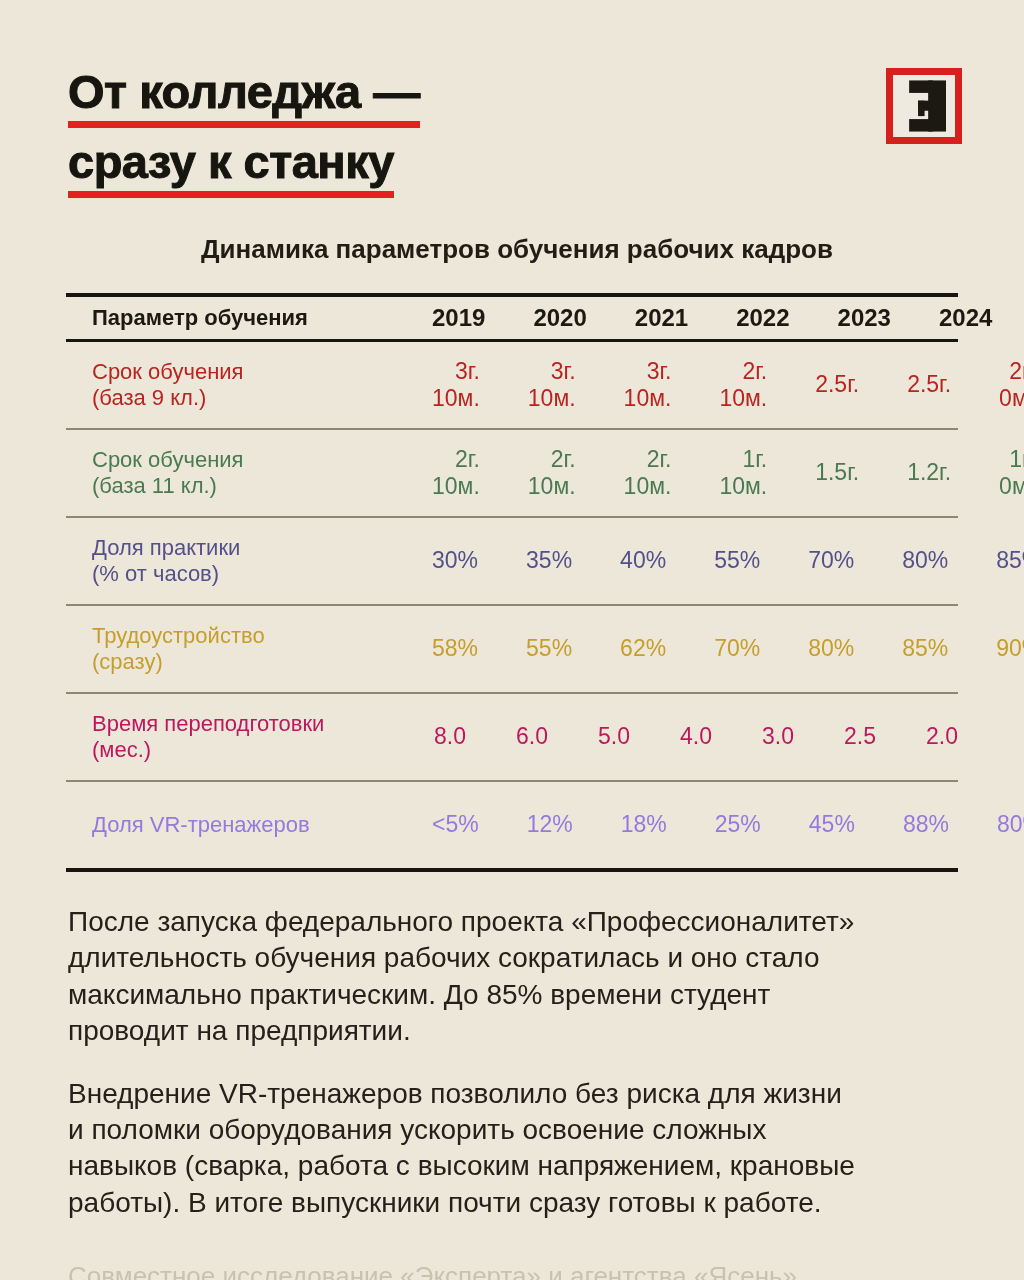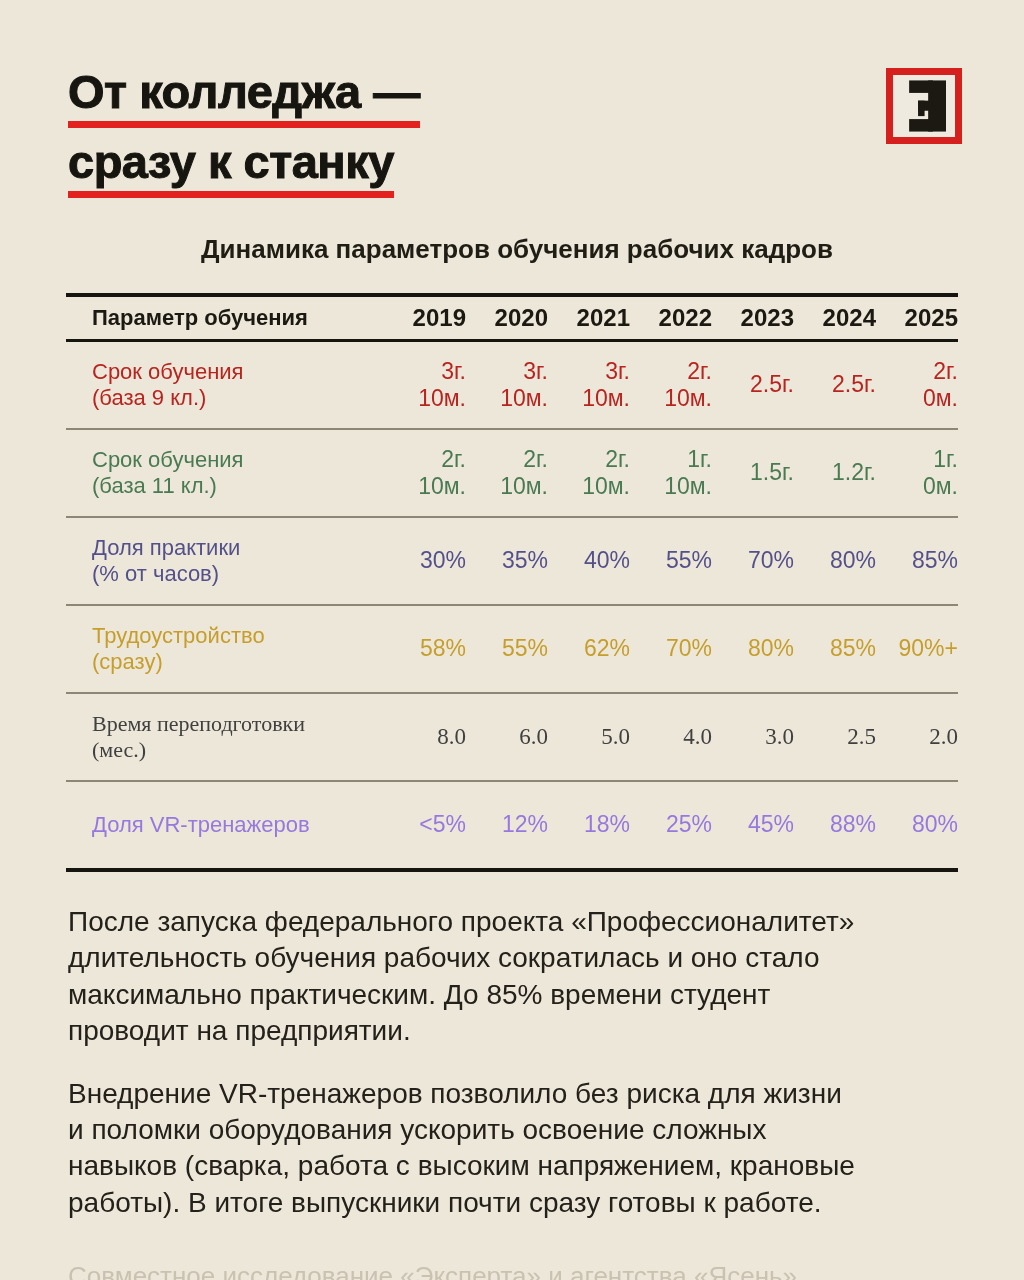--- a/index.html
+++ b/index.html
@@ -22,21 +22,21 @@
     background: #EFEAE0;
     display: flex; align-items: center; justify-content: center;
   }
   .logo svg { display: block; }
 
   
   h2.table-title { margin: 0 0 28px 10px; font-size: 26px; font-weight: 700; color: #201d15; text-align: center; }
 
   
   .table { border-top: 4px solid #17150f; border-bottom: 4px solid #17150f; }
-  .tr { display: grid; grid-template-columns: 318px repeat(7, 1fr); align-items: center; }
+  .tr { display: grid; grid-template-columns: 318px repeat(7, 1fr); align-items: center; gap: 48px; }
   .tr.thead { min-height: 42px; border-bottom: 3px solid #17150f; font-weight: 700; color: #1c1912; }
   .tr.body-row { min-height: 86px; }
   .tr.body-row + .tr.body-row { border-top: 2px solid #8d8776; }
   .cell { white-space: pre-line; }
   .label-cell { padding-left: 26px; font-size: 22px; line-height: 1.2; text-align: left; }
   .val-cell { text-align: right; font-size: 23px; line-height: 1.18; }
   .thead .label-cell { font-size: 22px; }
   .thead .val-cell { font-size: 24px; }
 
   
@@ -133,21 +133,21 @@
         <div class="cell label-cell">Трудоустройство
 (сразу)</div>
         <div class="cell val-cell">58%</div>
         <div class="cell val-cell">55%</div>
         <div class="cell val-cell">62%</div>
         <div class="cell val-cell">70%</div>
         <div class="cell val-cell">80%</div>
         <div class="cell val-cell">85%</div>
         <div class="cell val-cell">90%+</div>
       </div>
-      <div class="tr body-row" style="color: #404040; font-family: Liberation Serif, serif;">
+      <div class="tr body-row" style="color: #be185d;">
         <div class="cell label-cell">Время переподготовки
 (мес.)</div>
         <div class="cell val-cell">8.0</div>
         <div class="cell val-cell">6.0</div>
         <div class="cell val-cell">5.0</div>
         <div class="cell val-cell">4.0</div>
         <div class="cell val-cell">3.0</div>
         <div class="cell val-cell">2.5</div>
         <div class="cell val-cell">2.0</div>
       </div>

